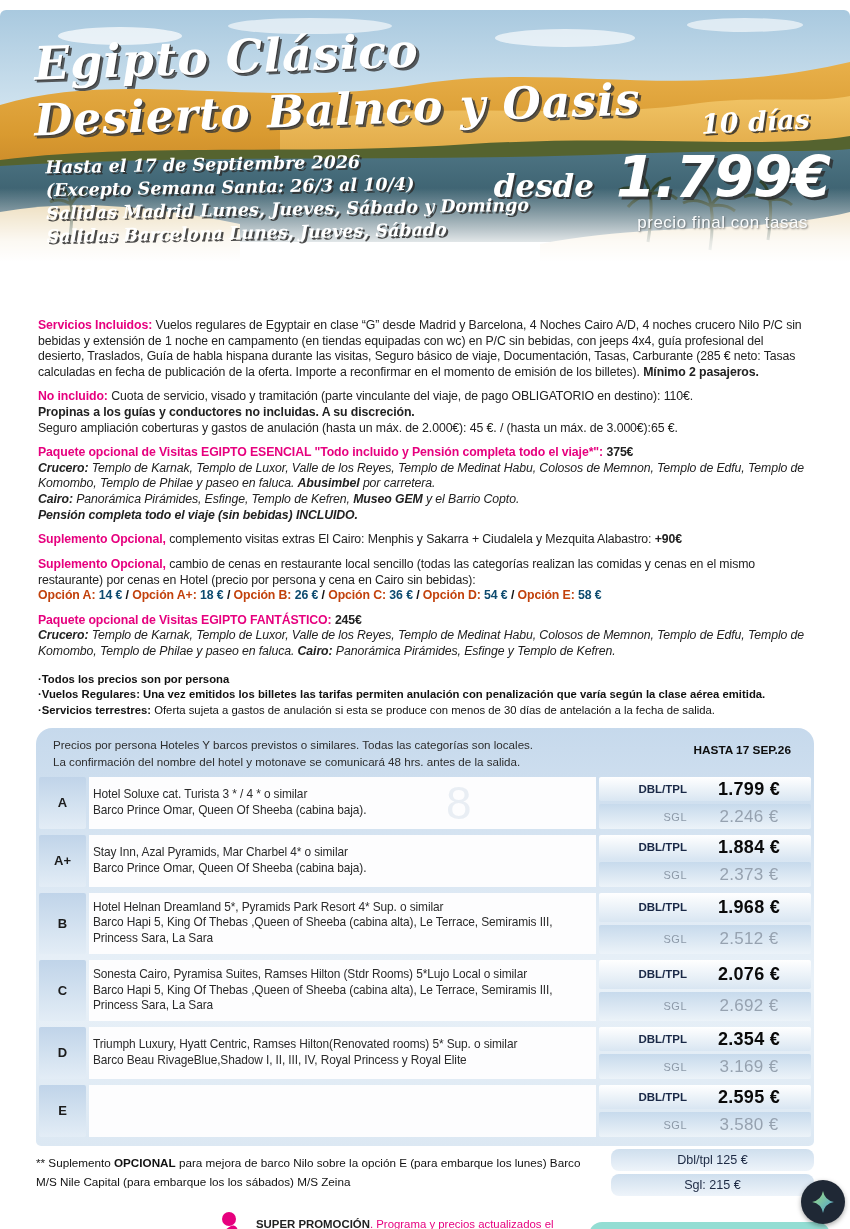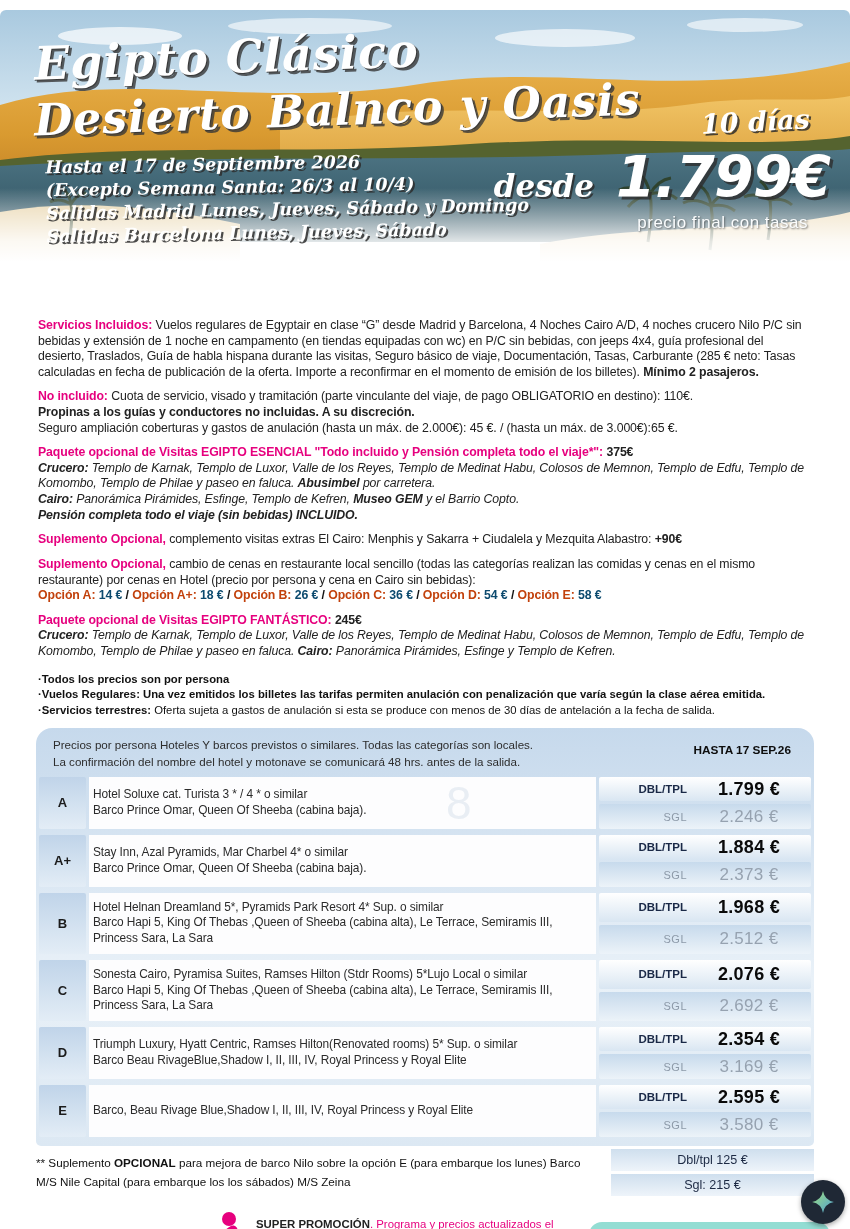--- a/index.html
+++ b/index.html
@@ -60,21 +60,21 @@
   .p-band.sgl .p-label { font-weight:400; color:#8c99a8; font-size:11px; letter-spacing:.5px; }
   .p-val { flex:1; text-align:center; font-size:18px; font-weight:800; color:#0a0a0a; letter-spacing:.3px; }
   .p-band.sgl .p-val { font-weight:400; color:#96a2b0; font-size:17px; }
   .watermark { position:absolute; left:410px; top:48px; font-size:46px; color:#e9eef4; font-weight:400; }
 
   
   .footnote { display:flex; margin:3px 36px 0; }
   .fn-text { flex:1; font-size:11.7px; color:#121212; line-height:1.6; padding:5px 10px 0 0; }
   .fn-prices { width:215px; display:flex; flex-direction:column; gap:3px; }
   .fn-band { text-align:center; font-size:12.6px; color:#1d2a44; padding:4px 0;
-    background:linear-gradient(180deg,#cfdfee 0%,#eef4fa 100%); border-radius:0;margin-left:12px; }
+    background:linear-gradient(180deg,#cfdfee 0%,#eef4fa 100%); border-radius:8px;margin-left:12px; }
 
   
   .footer { display:flex; margin:14px 20px 0 30px; align-items:flex-start; }
   .logo { width:218px; flex:0 0 218px; }
   .f-text { flex:1; padding:8px 14px 0 8px; }
   .f-line1 { font-size:11.4px; margin-bottom:7px; }
   .f-promo { font-weight:800; color:#222; }
   .f-mag { color:#e6007e; }
   .f-addr { font-size:11.4px; color:#e6007e; margin-bottom:9px; }
   .f-cond { font-size:10.6px; color:#e6007e; margin-bottom:5px; }
@@ -304,21 +304,20 @@
           </div>
           <div class="p-band sgl">
             <span class="p-label">SGL</span>
             <span class="p-val">3.169 €</span>
           </div>
         </div>
       </div>
       <div class="t-row">
         <div class="cat">E</div>
         <div class="desc">
-          <div>Barco, Beau Rivage Blue,Shadow I, II, III, IV, Royal Princess y Royal Elite</div>
         </div>
         <div class="prices">
           <div class="p-band dbl">
             <span class="p-label">DBL/TPL</span>
             <span class="p-val">2.595 €</span>
           </div>
           <div class="p-band sgl">
             <span class="p-label">SGL</span>
             <span class="p-val">3.580 €</span>
           </div>

